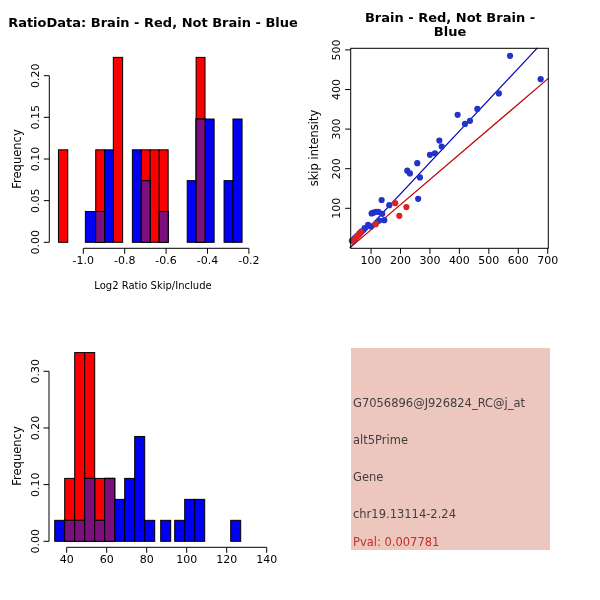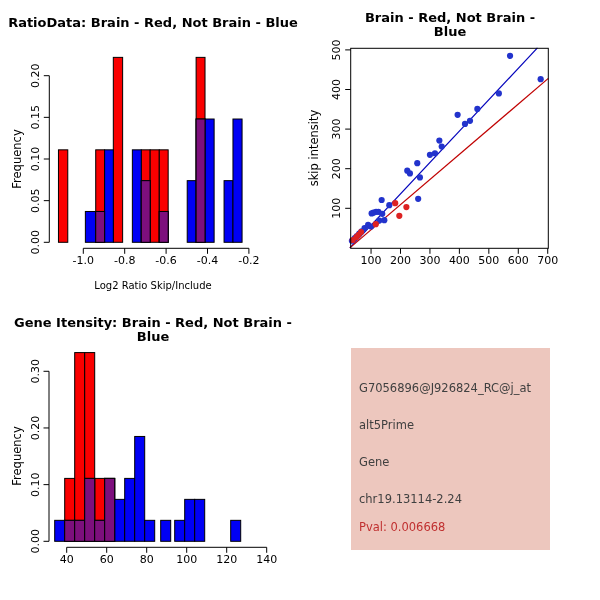--- a/index.html
+++ b/index.html
@@ -17,21 +17,21 @@
   #p3 .ptitle{left:6px;top:16px;width:294px;}
   .xlab{position:absolute;font-size:10px;line-height:13px;text-align:center;color:#000;}
   #p1 .xlab{left:3px;top:279px;width:300px;}
   #p2 .xlab{left:51px;top:277px;width:198px;}
   #p3 .xlab{left:5px;top:278px;width:300px;}
   .ylab{position:absolute;font-size:11.5px;line-height:14px;text-align:center;width:120px;height:14px;color:#000;transform:rotate(-90deg);}
   #p1 .ylab{left:-43px;top:152px;}
   #p2 .ylab{left:-46px;top:141px;}
   #p3 .ylab{left:-43px;top:149px;}
   .infobox{position:absolute;left:51px;top:48px;width:199px;height:202px;}
-  .iline{position:absolute;left:8px;font-size:11.5px;line-height:13px;white-space:nowrap;}
+  .iline{position:absolute;left:2px;font-size:11.5px;line-height:13px;white-space:nowrap;margin-top:15px;}
 </style>
 </head>
 <body>
 
 <div id="canvas">
 
   <div class="panel" id="p1">
     <svg class="chart" id="svg1" width="300" height="300">
         <rect x="58.45999999999998" y="149.837" width="9.315000000000026" height="92.46300000000002" fill="#fa0000" stroke="#000000" stroke-width="1"></rect>
         <rect x="95.72000000000001" y="149.837" width="8.900999999999982" height="92.46300000000002" fill="#fa0000" stroke="#000000" stroke-width="1"></rect>
@@ -201,27 +201,26 @@
         <text x="106.7" y="263.3" font-size="11px" fill="#000" text-anchor="middle" font-family="&quot;DejaVu Sans&quot;,&quot;Liberation Sans&quot;,sans-serif">60</text>
         <line x1="146.7" y1="247.3" x2="146.7" y2="252.8" stroke="#000000" stroke-width="1"></line>
         <text x="146.7" y="263.3" font-size="11px" fill="#000" text-anchor="middle" font-family="&quot;DejaVu Sans&quot;,&quot;Liberation Sans&quot;,sans-serif">80</text>
         <line x1="186.7" y1="247.3" x2="186.7" y2="252.8" stroke="#000000" stroke-width="1"></line>
         <text x="186.7" y="263.3" font-size="11px" fill="#000" text-anchor="middle" font-family="&quot;DejaVu Sans&quot;,&quot;Liberation Sans&quot;,sans-serif">100</text>
         <line x1="226.7" y1="247.3" x2="226.7" y2="252.8" stroke="#000000" stroke-width="1"></line>
         <text x="226.7" y="263.3" font-size="11px" fill="#000" text-anchor="middle" font-family="&quot;DejaVu Sans&quot;,&quot;Liberation Sans&quot;,sans-serif">120</text>
         <line x1="266.7" y1="247.3" x2="266.7" y2="252.8" stroke="#000000" stroke-width="1"></line>
         <text x="266.7" y="263.3" font-size="11px" fill="#000" text-anchor="middle" font-family="&quot;DejaVu Sans&quot;,&quot;Liberation Sans&quot;,sans-serif">140</text>
       </svg>
-    <div class="ptitle">Gene Itensity: Brain - Red, Not Brain - Blue</div>
     <div class="ylab">Frequency</div>
   </div>
 
   <div class="panel" id="p4">
     <div class="infobox" id="infobox" style="background: rgb(237, 199, 190);">
       <div class="iline" style="top: 34px; color: rgb(64, 64, 64);">G7056896@J926824_RC@j_at</div>
       <div class="iline" style="top: 71px; color: rgb(64, 64, 64);">alt5Prime</div>
       <div class="iline" style="top: 108px; color: rgb(64, 64, 64);">Gene</div>
       <div class="iline" style="top: 145px; color: rgb(64, 64, 64);">chr19.13114-2.24</div>
-      <div class="iline" style="top: 173px; color: rgb(192, 48, 48);">Pval: 0.006668</div>
+      <div class="iline" style="top: 173px; color: rgb(192, 48, 48);">Pval: 0.007781</div>
     </div>
   </div>
 
 </div>
 
 </body></html>

